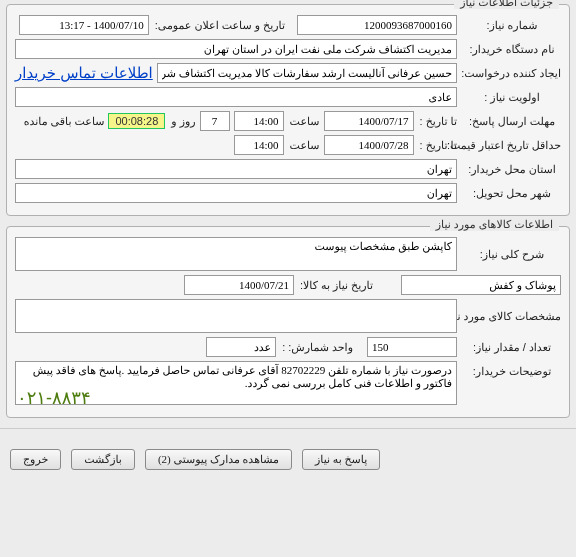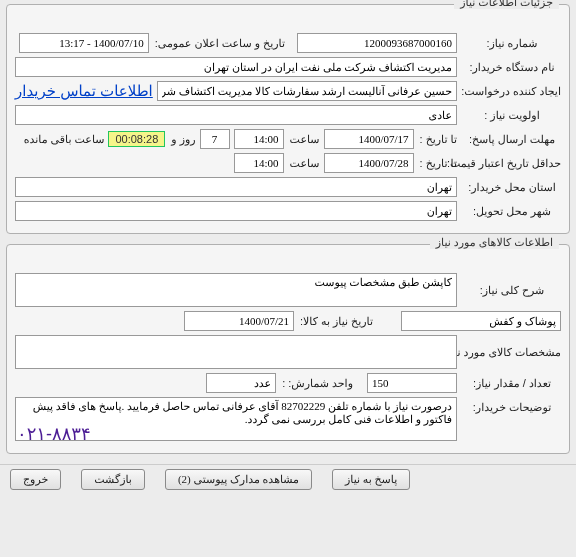--- a/index.html
+++ b/index.html
@@ -11,21 +11,21 @@
   width: 576px;
   height: 557px;
   overflow: hidden;
 }
 .panel {
   border: 1px solid #b0b0b0;
   border-radius: 4px;
   margin: 4px 6px 10px 6px;
   background: #f5f5f5;
   position: relative;
-  padding: 28px 8px 8px 8px;
+  padding: 10px 8px 8px 8px;
 }
 .panel-title {
   position: absolute;
   top: -9px;
   right: 10px;
   background: #ececec;
   padding: 0 6px;
   font-size: 11px;
   color: #333;
 }
@@ -71,42 +71,42 @@
   background: #f5f58a;
   border: 1px solid #22c55e;
   padding: 1px 6px;
   font-size: 11px;
   color: #333;
 }
 .flex-grow { flex: 1; }
 .btn-bar {
   display: flex;
   justify-content: flex-start;
-  gap: 20px;
-  padding: 4px 10px;
+  gap: 10px;
+  padding: 20px 10px;
   border-top: 1px solid #ccc;
   margin-top: 6px;
   flex-direction: row-reverse;
 }
 .btn {
   background: linear-gradient(#f8f8f8, #e0e0e0);
   border: 1px solid #8a8a8a;
   border-radius: 3px;
   padding: 3px 12px;
   font-size: 11px;
   font-family: Tahoma;
   cursor: pointer;
   color: #222;
 }
 .watermark {
   position: absolute;
   bottom: 8px;
   left: 10px;
   font-size: 18px;
-  color: #4c1d95;
+  color: #4d7c0f;
   letter-spacing: 1px;
   z-index: 0;
   pointer-events: none;
 }
 </style>
 </head>
 <body>
 
 <div class="panel">
   <div class="panel-title">جزئیات اطلاعات نیاز</div>

